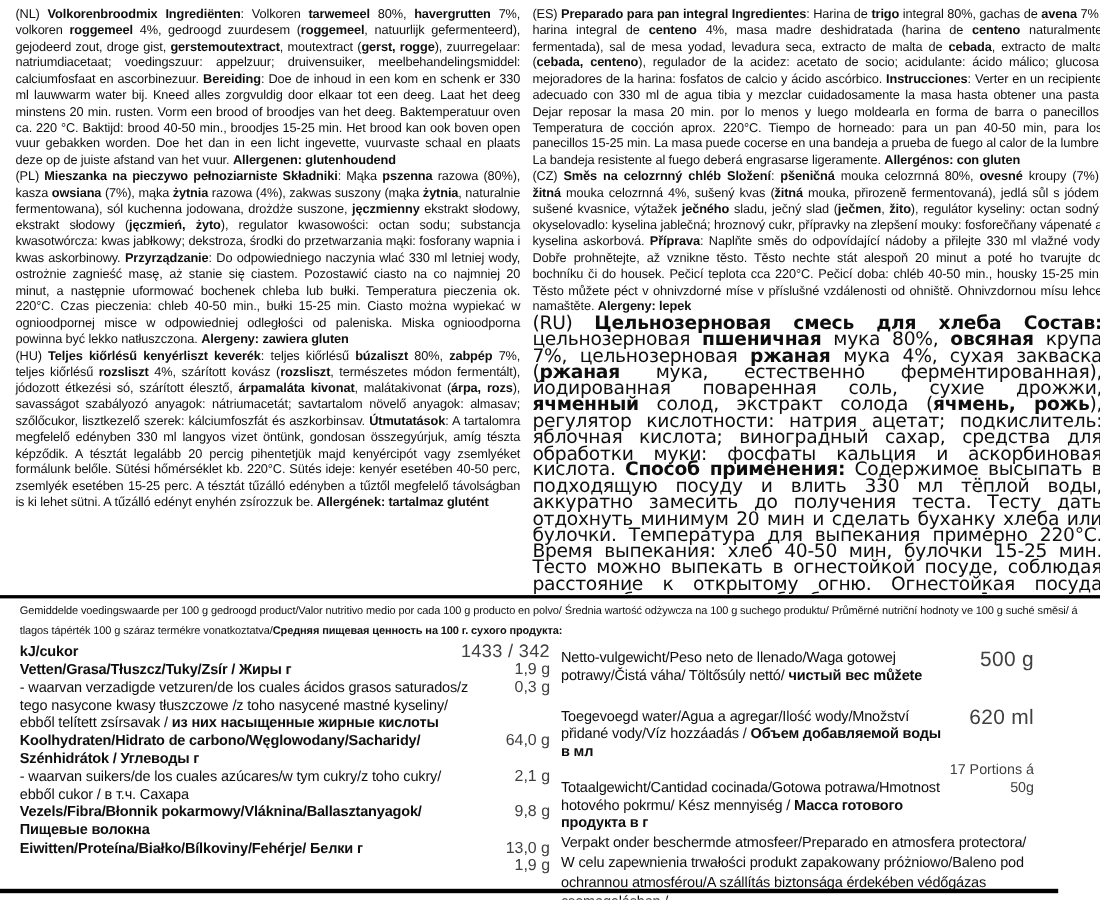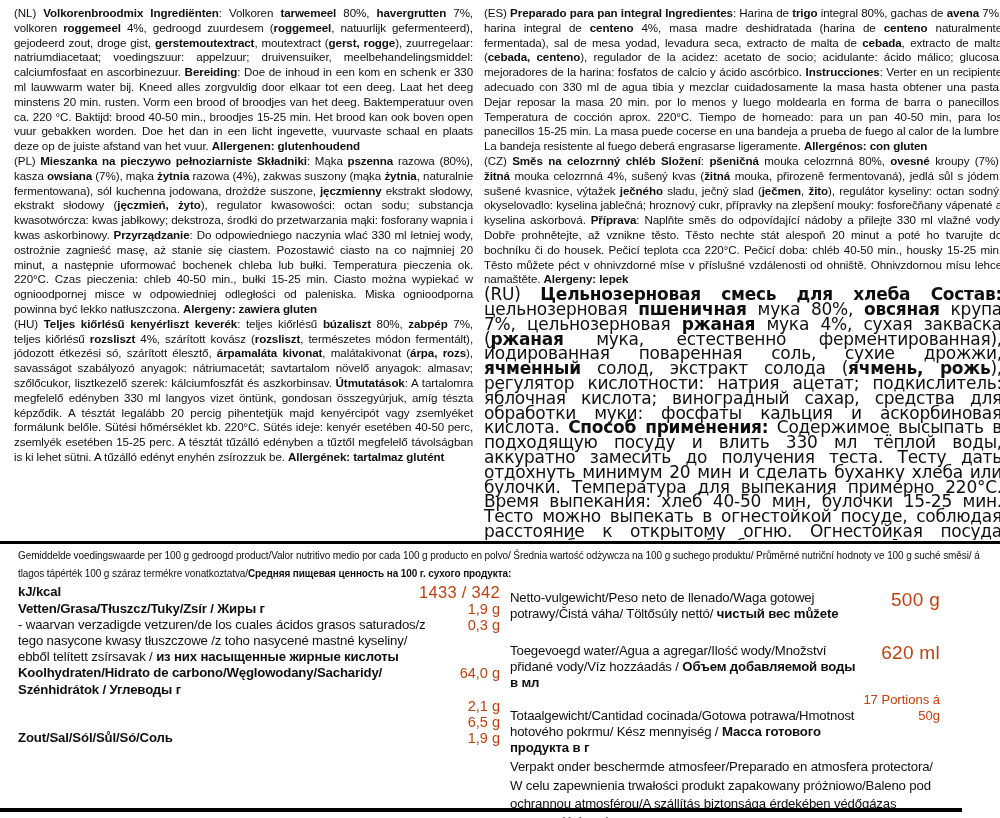--- a/index.html
+++ b/index.html
@@ -27,21 +27,21 @@
   
   .nutrition{position:absolute;top:547px;left:18px;width:964px;}
   .nut-header{margin:0;font-size:10px;line-height:17.8px;letter-spacing:-0.1px;}
   .nut-cols{display:flex;margin-top:1px;}
   .nut-left{width:482px;flex:none;}
   .nut-right{width:430px;flex:none;margin-left:10px;}
   .nut-row{display:flex;justify-content:space-between;align-items:flex-start;}
   .nut-row .lbl{font-size:13.2px;line-height:16.2px;letter-spacing:-0.15px;}
   .nut-left .lbl{width:408px;}
   .nut-right .lbl{width:348px;}
-  .nut-row .val{text-align:right;white-space:nowrap;flex:1;line-height:16.2px;font-weight:normal;color:#c2410c;}
+  .nut-row .val{text-align:right;white-space:nowrap;flex:1;line-height:16.2px;font-weight:normal;color:#404040;}
   .val.xl{font-size:19px;line-height:20px;letter-spacing:0.3px;}
   .val.lg{font-size:16.5px;line-height:17px;letter-spacing:0.3px;}
   .val.md{font-size:14.5px;}
   .val.sm{font-size:13px;}
   .nut-row.note{justify-content:center;}
   .nut-right .nut-row.r1{margin-top:6px;}
   .nut-right .nut-row.gap{margin-top:21px;}
   .nut-right .footer-row{margin-top:1px;}
   .footer-text{font-size:13.2px;line-height:16.2px;text-align:justify;letter-spacing:-0.15px;}
 </style>
@@ -63,43 +63,48 @@
       </div>
   </section>
 
   <div class="rule rule-top"></div>
 
   <section class="nutrition">
     <p class="nut-header">Gemiddelde voedingswaarde per 100 g gedroogd product/​Valor nutritivo medio por cada 100 g producto en polvo/​ Średnia wartość odżywcza na 100 g suchego produktu/​ Průměrné nutriční hodnoty ve 100 g suché směsi/​ á tlagos tápérték 100 g száraz termékre vonatkoztatva/​<b>Средняя пищевая ценность на 100 г. сухого продукта:</b></p>
     <div class="nut-cols">
       <div class="nut-left" id="nut-left">
           <div class="nut-row">
-            <span class="lbl"><b>kJ/​kcal</b></span>
+            <span class="lbl"><b>kJ/​cukor</b></span>
             <span class="val lg">1433 / 342</span>
           </div>
           <div class="nut-row">
             <span class="lbl"><b>Vetten/​Grasa/​Tłuszcz/​Tuky/​Zsír /​ Жиры г</b></span>
             <span class="val md">1,9 g</span>
           </div>
           <div class="nut-row sub">
             <span class="lbl">- waarvan verzadigde vetzuren/​de los cuales ácidos grasos saturados/​z tego nasycone kwasy tłuszczowe /​z toho nasycené mastné kyseliny/​ebből telített zsírsavak /​ <b>из них насыщенные жирные кислоты</b></span>
             <span class="val md">0,3 g</span>
           </div>
           <div class="nut-row">
             <span class="lbl"><b>Koolhydraten/​Hidrato de carbono/​Węglowodany/​Sacharidy/​ Szénhidrátok /​ Углеводы г</b></span>
             <span class="val md">64,0 g</span>
           </div>
           <div class="nut-row sub">
+            <span class="lbl">- waarvan suikers/​de los cuales azúcares/​w tym cukry/​z toho cukry/​ ebből cukor /​ в т.ч. Сахара</span>
             <span class="val md">2,1 g</span>
           </div>
           <div class="nut-row">
-            <span class="val md">6,5 g</span>
+            <span class="lbl"><b>Vezels/​Fibra/​Błonnik pokarmowy/​Vláknina/​Ballasztanyagok/​ Пищевые волокна</b></span>
+            <span class="val md">9,8 g</span>
           </div>
           <div class="nut-row">
-            <span class="lbl"><b>Zout/​Sal/​Sól/​Sůl/​Só/​Соль</b></span>
+            <span class="lbl"><b>Eiwitten/​Proteína/​Białko/​Bílkoviny/​Fehérje/​ Белки г</b></span>
+            <span class="val md">13,0 g</span>
+          </div>
+          <div class="nut-row">
             <span class="val md">1,9 g</span>
           </div>
         </div>
       <div class="nut-right" id="nut-right">
           <div class="nut-row r1">
             <span class="lbl">Netto-vulgewicht/​Peso neto de llenado/​Waga gotowej potrawy/​Čistá váha/​ Töltősúly nettó/​ <b>чистый вес můžete</b></span>
             <span class="val xl">500 g</span>
           </div>
           <div class="nut-row gap">
             <span class="lbl">Toegevoegd water/​Agua a agregar/​Ilość wody/​Množství přidané vody/​Víz hozzáadás /​ <b>Объем добавляемой воды в мл</b></span>

